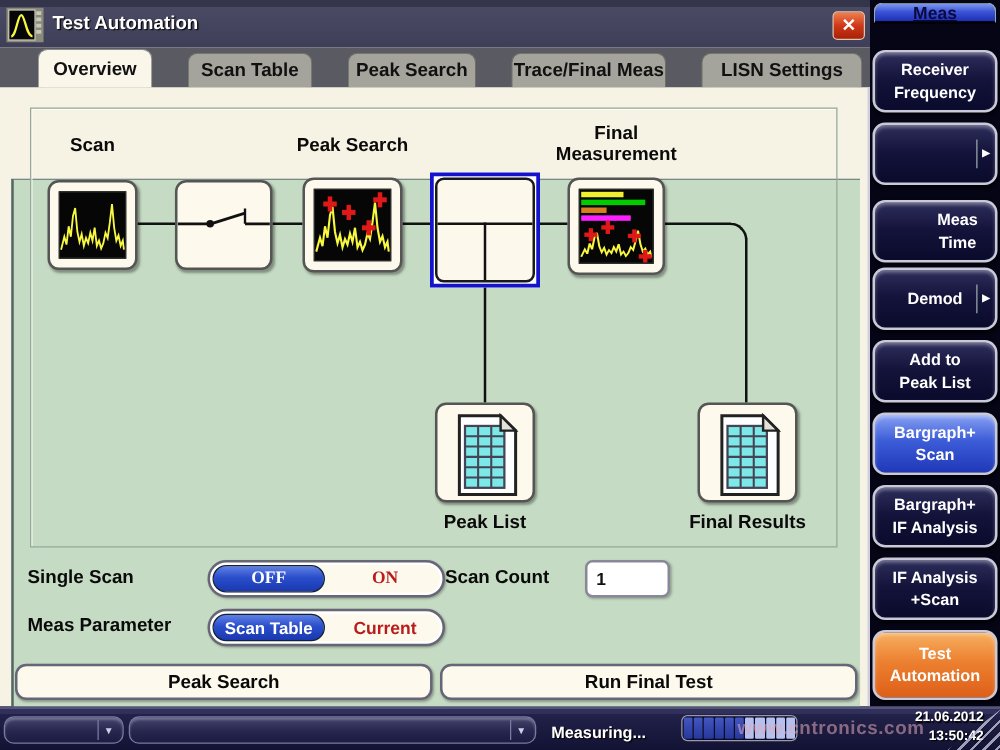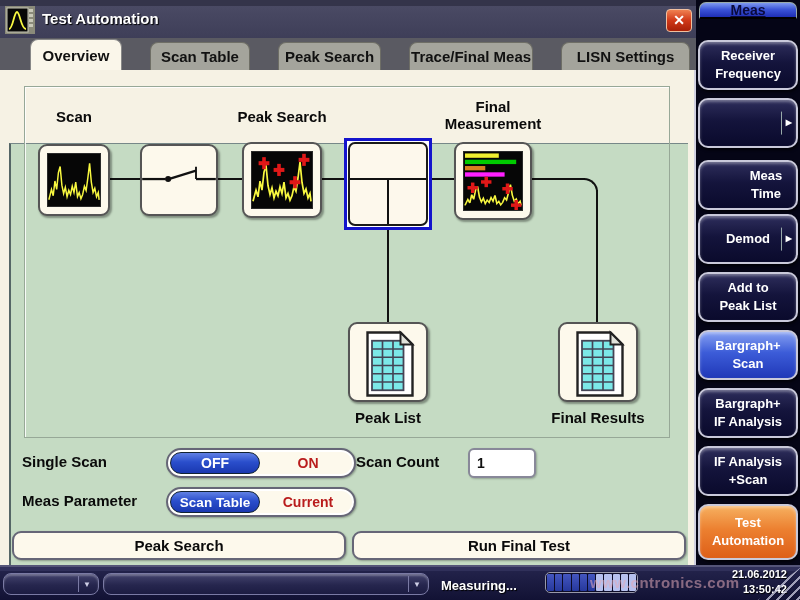--- a/index.html
+++ b/index.html
@@ -241,21 +241,21 @@
       </svg>
     </div>
 
     <div class="iconbox" style="left:558px;top:322px;width:80px;height:80px;">
       <svg style="position:absolute;inset:4px;width:72px;height:72px;" viewBox="0 0 44 48">
         <use href="#docP"></use>
       </svg>
     </div>
 
     <div class="clabel" style="left:22px;top:453px;">Single Scan</div>
-    <div class="toggle" style="left:166px;top:448px;">
+    <div class="toggle" style="left:166px;top:448px;font-family:Liberation Serif, serif;">
       <span class="tseg on">OFF</span>
       <span class="tseg">ON</span>
     </div>
     <div class="clabel" style="left:356px;top:453px;">Scan Count</div>
     <input class="numinput" style="left: 468px; top: 448px;" value="1">
 
     <div class="clabel" style="left:22px;top:492px;">Meas Parameter</div>
     <div class="toggle" style="left:166px;top:487px;">
       <span class="tseg on" style="font-size:13.5px">Scan Table</span>
       <span class="tseg">Current</span>

